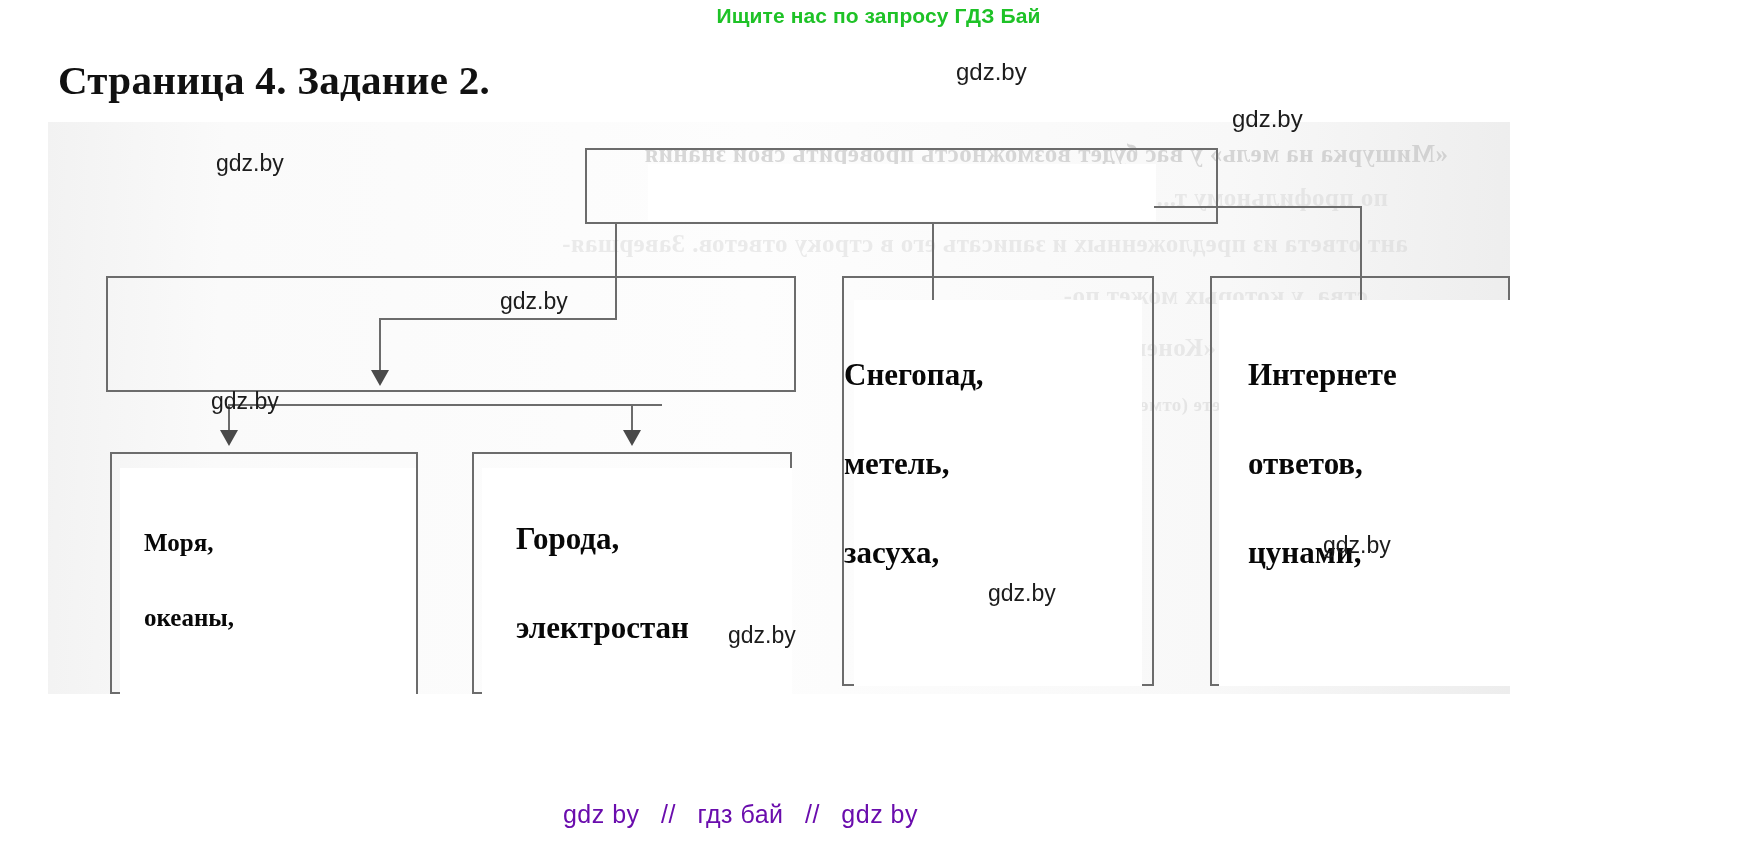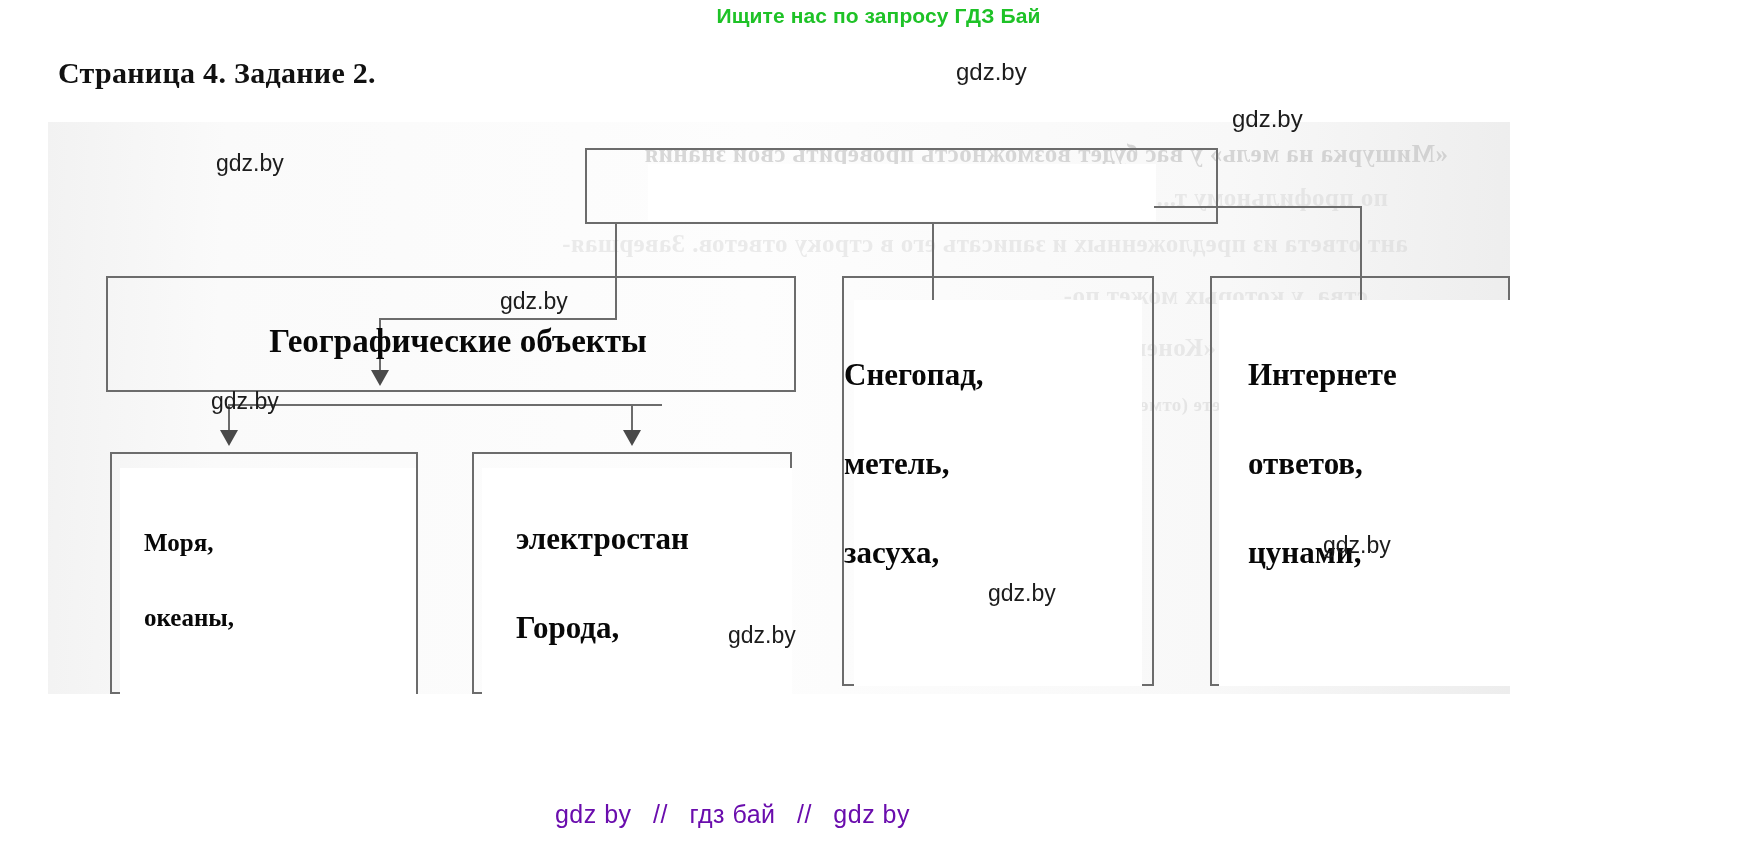--- a/index.html
+++ b/index.html
@@ -34,21 +34,21 @@
     white-space: nowrap;
   }
 
   
   #page-title {
     position: absolute;
     left: 58px;
     top: 56px;
     font-family: "Liberation Serif", serif;
     font-weight: bold;
-    font-size: 30px;
+    font-size: 41px;
     color: #111111;
     letter-spacing: 0.3px;
     white-space: nowrap;
   }
 
   
   #scan-area {
     position: absolute;
     left: 48px;
     top: 122px;
@@ -154,21 +154,21 @@
     position: absolute;
     font-family: "Liberation Sans", sans-serif;
     color: #1c1c1c;
     white-space: nowrap;
     user-select: none;
   }
 
   
   #site-footer {
     position: absolute;
-    left: 8px;
+    left: 16px;
     top: 800px;
     width: 1449px;
     text-align: center;
     font-family: "Liberation Sans", sans-serif;
     font-size: 25px;
     color: #6a0dad;
     letter-spacing: 0.5px;
     white-space: nowrap;
   }
   #site-footer .sep { margin: 0 14px; }
@@ -203,42 +203,41 @@
     <div class="conn v" style="left:567px; top:100px; height:98px;"></div>
 
     <div class="conn v" style="left:884px; top:100px; height:162px;"></div>
     <div class="arrow-head" style="left:876px; top:248px;"></div>
 
     <div class="conn h" style="left:1106px; top:84px; width:208px;"></div>
     <div class="conn v" style="left:1312px; top:84px; height:178px;"></div>
     <div class="arrow-head" style="left:1304px; top:248px;"></div>
 
     <div class="node" id="node-geo"></div>
-    <div class="node-text" id="text-geo">Географические объекты</div>
 
     <div class="conn h" style="left:180px; top:282px; width:434px;"></div>
     <div class="conn v" style="left:180px; top:282px; height:32px;"></div>
     <div class="arrow-head" style="left:172px; top:308px;"></div>
     <div class="conn v" style="left:583px; top:282px; height:32px;"></div>
     <div class="arrow-head" style="left:575px; top:308px;"></div>
 
     <div class="node" id="node-seas"></div>
     <div class="node-fill" id="node-seas-fill"></div>
     <div class="node-text" id="text-seas">
       <span>Моря,</span>
       <span>океаны,</span>
       
       
     </div>
 
     <div class="node" id="node-cities"></div>
     <div class="node-fill" id="node-cities-fill"></div>
     <div class="node-text" id="text-cities">
+      <span>Города,</span>
       <span>электростан</span>
-      <span>Города,</span>
       
       
     </div>
 
     <div class="node" id="node-weather"></div>
     <div class="node-fill" id="node-weather-fill"></div>
     <div class="node-text" id="text-weather">
       <span>Снегопад,</span>
       <span>метель,</span>
       <span>засуха,</span>

